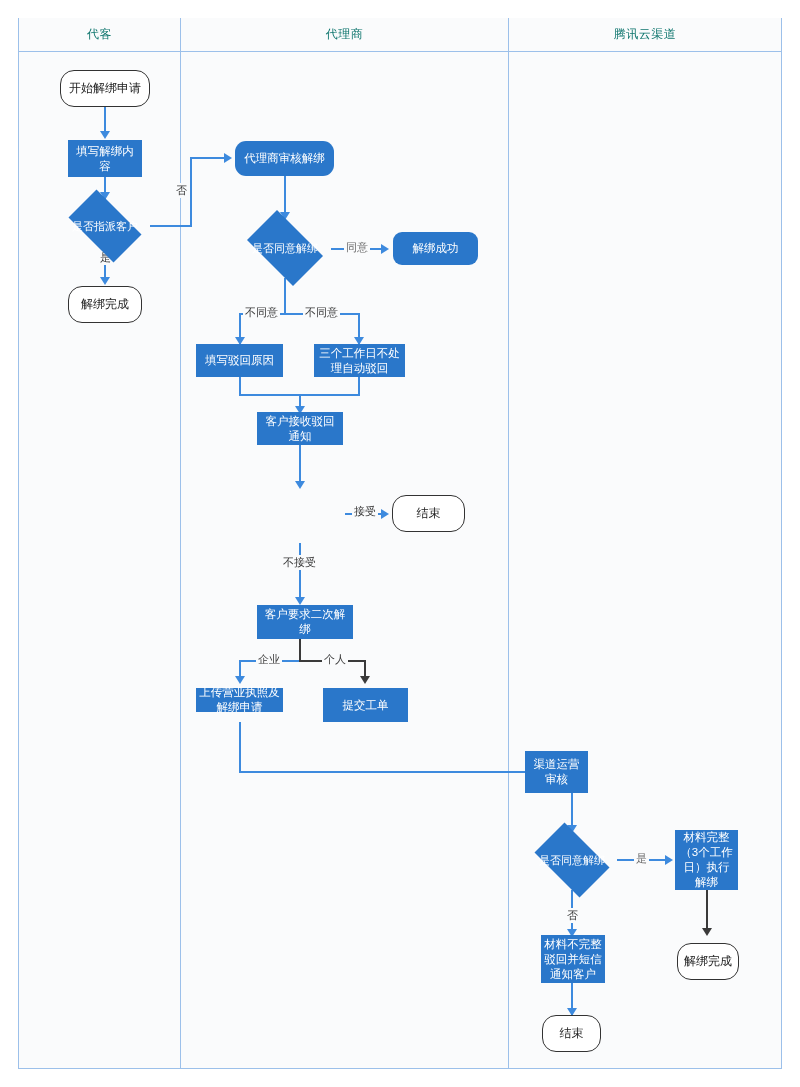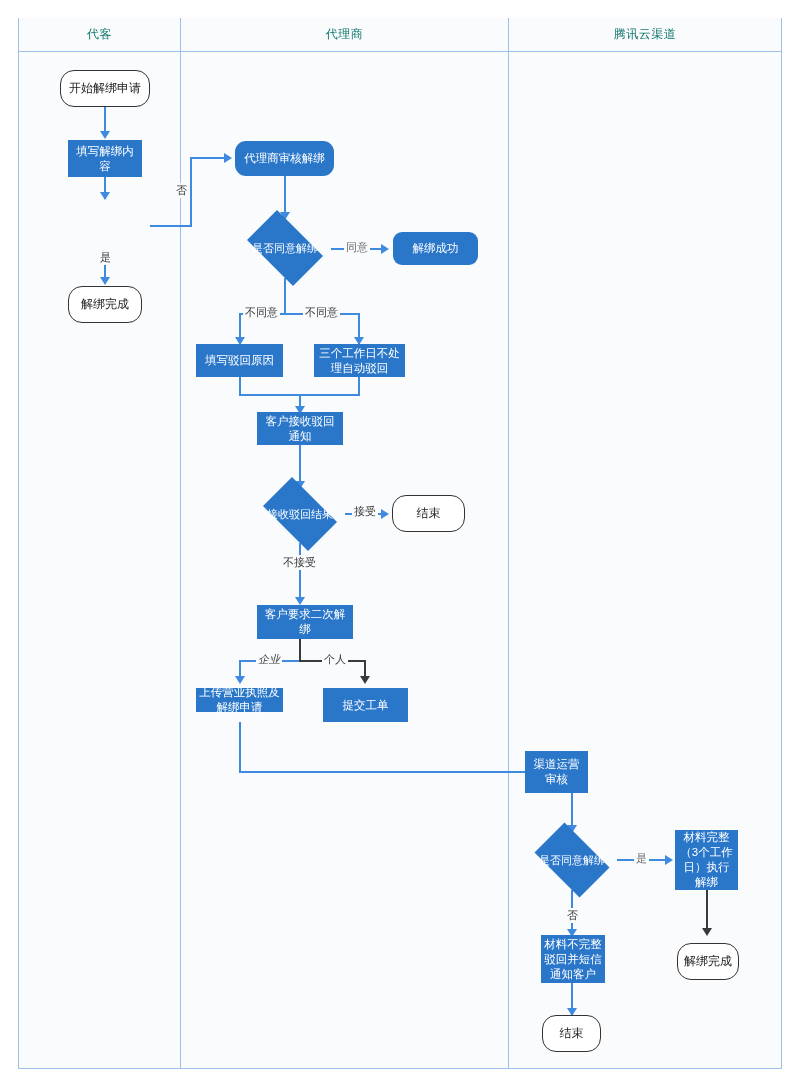--- a/index.html
+++ b/index.html
@@ -148,20 +148,24 @@
   <div class="node terminal" style="left:60px;top:70px;width:90px;height:37px;">开始解绑申请</div>
 
   <div class="conn" style="left:104px;top:107px;width:2px;height:26px;"></div>
   <div class="arrow down" style="left:100px;top:131px;"></div>
 
   <div class="node process" style="left:68px;top:140px;width:74px;height:37px;">填写解绑内容</div>
 
   <div class="conn" style="left:104px;top:177px;width:2px;height:22px;"></div>
   <div class="arrow down" style="left:100px;top:192px;"></div>
 
+  <div class="node decision" style="left:60px;top:198px;width:90px;height:56px;">
+    <span class="dshape"></span>
+    <span class="dlabel">是否指派客户</span>
+  </div>
 
   <div class="conn" style="left:150px;top:225px;width:42px;height:2px;"></div>
   <div class="conn" style="left:190px;top:157px;width:2px;height:70px;"></div>
   <div class="conn" style="left:190px;top:157px;width:36px;height:2px;"></div>
   <div class="arrow right" style="left:224px;top:153px;"></div>
   <div class="edge-label" style="left:174px;top:183px;">否</div>
 
   <div class="conn" style="left:104px;top:254px;width:2px;height:28px;"></div>
   <div class="arrow down" style="left:100px;top:277px;"></div>
   <div class="edge-label" style="left:98px;top:250px;">是</div>
@@ -200,45 +204,41 @@
   <div class="conn" style="left:358px;top:377px;width:2px;height:18px;"></div>
   <div class="conn" style="left:239px;top:394px;width:121px;height:2px;"></div>
   <div class="conn" style="left:299px;top:394px;width:2px;height:18px;"></div>
   <div class="arrow down" style="left:295px;top:406px;"></div>
 
   <div class="node process" style="left:257px;top:412px;width:86px;height:33px;">客户接收驳回通知</div>
 
   <div class="conn" style="left:299px;top:445px;width:2px;height:42px;"></div>
   <div class="arrow down" style="left:295px;top:481px;"></div>
 
-  <div class="node decision" style="left:255px;top:485px;width:90px;height:58px;">
-    <span class="dshape"></span>
-    <span class="dlabel">接收驳回结果</span>
-  </div>
 
   <div class="conn" style="left:345px;top:513px;width:38px;height:2px;"></div>
   <div class="arrow right" style="left:381px;top:509px;"></div>
   <div class="edge-label" style="left:352px;top:504px;">接受</div>
 
   <div class="node terminal" style="left:392px;top:495px;width:73px;height:37px;">结束</div>
 
   <div class="conn" style="left:299px;top:543px;width:2px;height:60px;"></div>
   <div class="arrow down" style="left:295px;top:597px;"></div>
   <div class="edge-label" style="left:281px;top:555px;">不接受</div>
 
   <div class="node process" style="left:257px;top:605px;width:96px;height:34px;">客户要求二次解绑</div>
 
   <div class="conn dark" style="left:299px;top:639px;width:2px;height:22px;"></div>
   <div class="conn" style="left:239px;top:660px;width:62px;height:2px;"></div>
   <div class="conn" style="left:239px;top:660px;width:2px;height:22px;"></div>
   <div class="arrow down" style="left:235px;top:676px;"></div>
   <div class="conn dark" style="left:299px;top:660px;width:67px;height:2px;"></div>
   <div class="conn dark" style="left:364px;top:660px;width:2px;height:22px;"></div>
   <div class="arrow down dark" style="left:360px;top:676px;"></div>
-  <div class="edge-label" style="left:256px;top:652px;font-style:italic;">企业</div>
+  <div class="edge-label" style="left:256px;top:652px;">企业</div>
   <div class="edge-label" style="left:322px;top:652px;">个人</div>
 
   <div class="node process" style="left:196px;top:688px;width:87px;height:24px;">上传营业执照及解绑申请</div>
   <div class="node process" style="left:323px;top:688px;width:85px;height:34px;">提交工单</div>
 
   <div class="conn" style="left:239px;top:722px;width:2px;height:51px;"></div>
   <div class="conn" style="left:239px;top:771px;width:292px;height:2px;"></div>
   <div class="arrow right" style="left:529px;top:767px;"></div>
 
   <div class="node process" style="left:525px;top:751px;width:63px;height:42px;">渠道运营审核</div>

